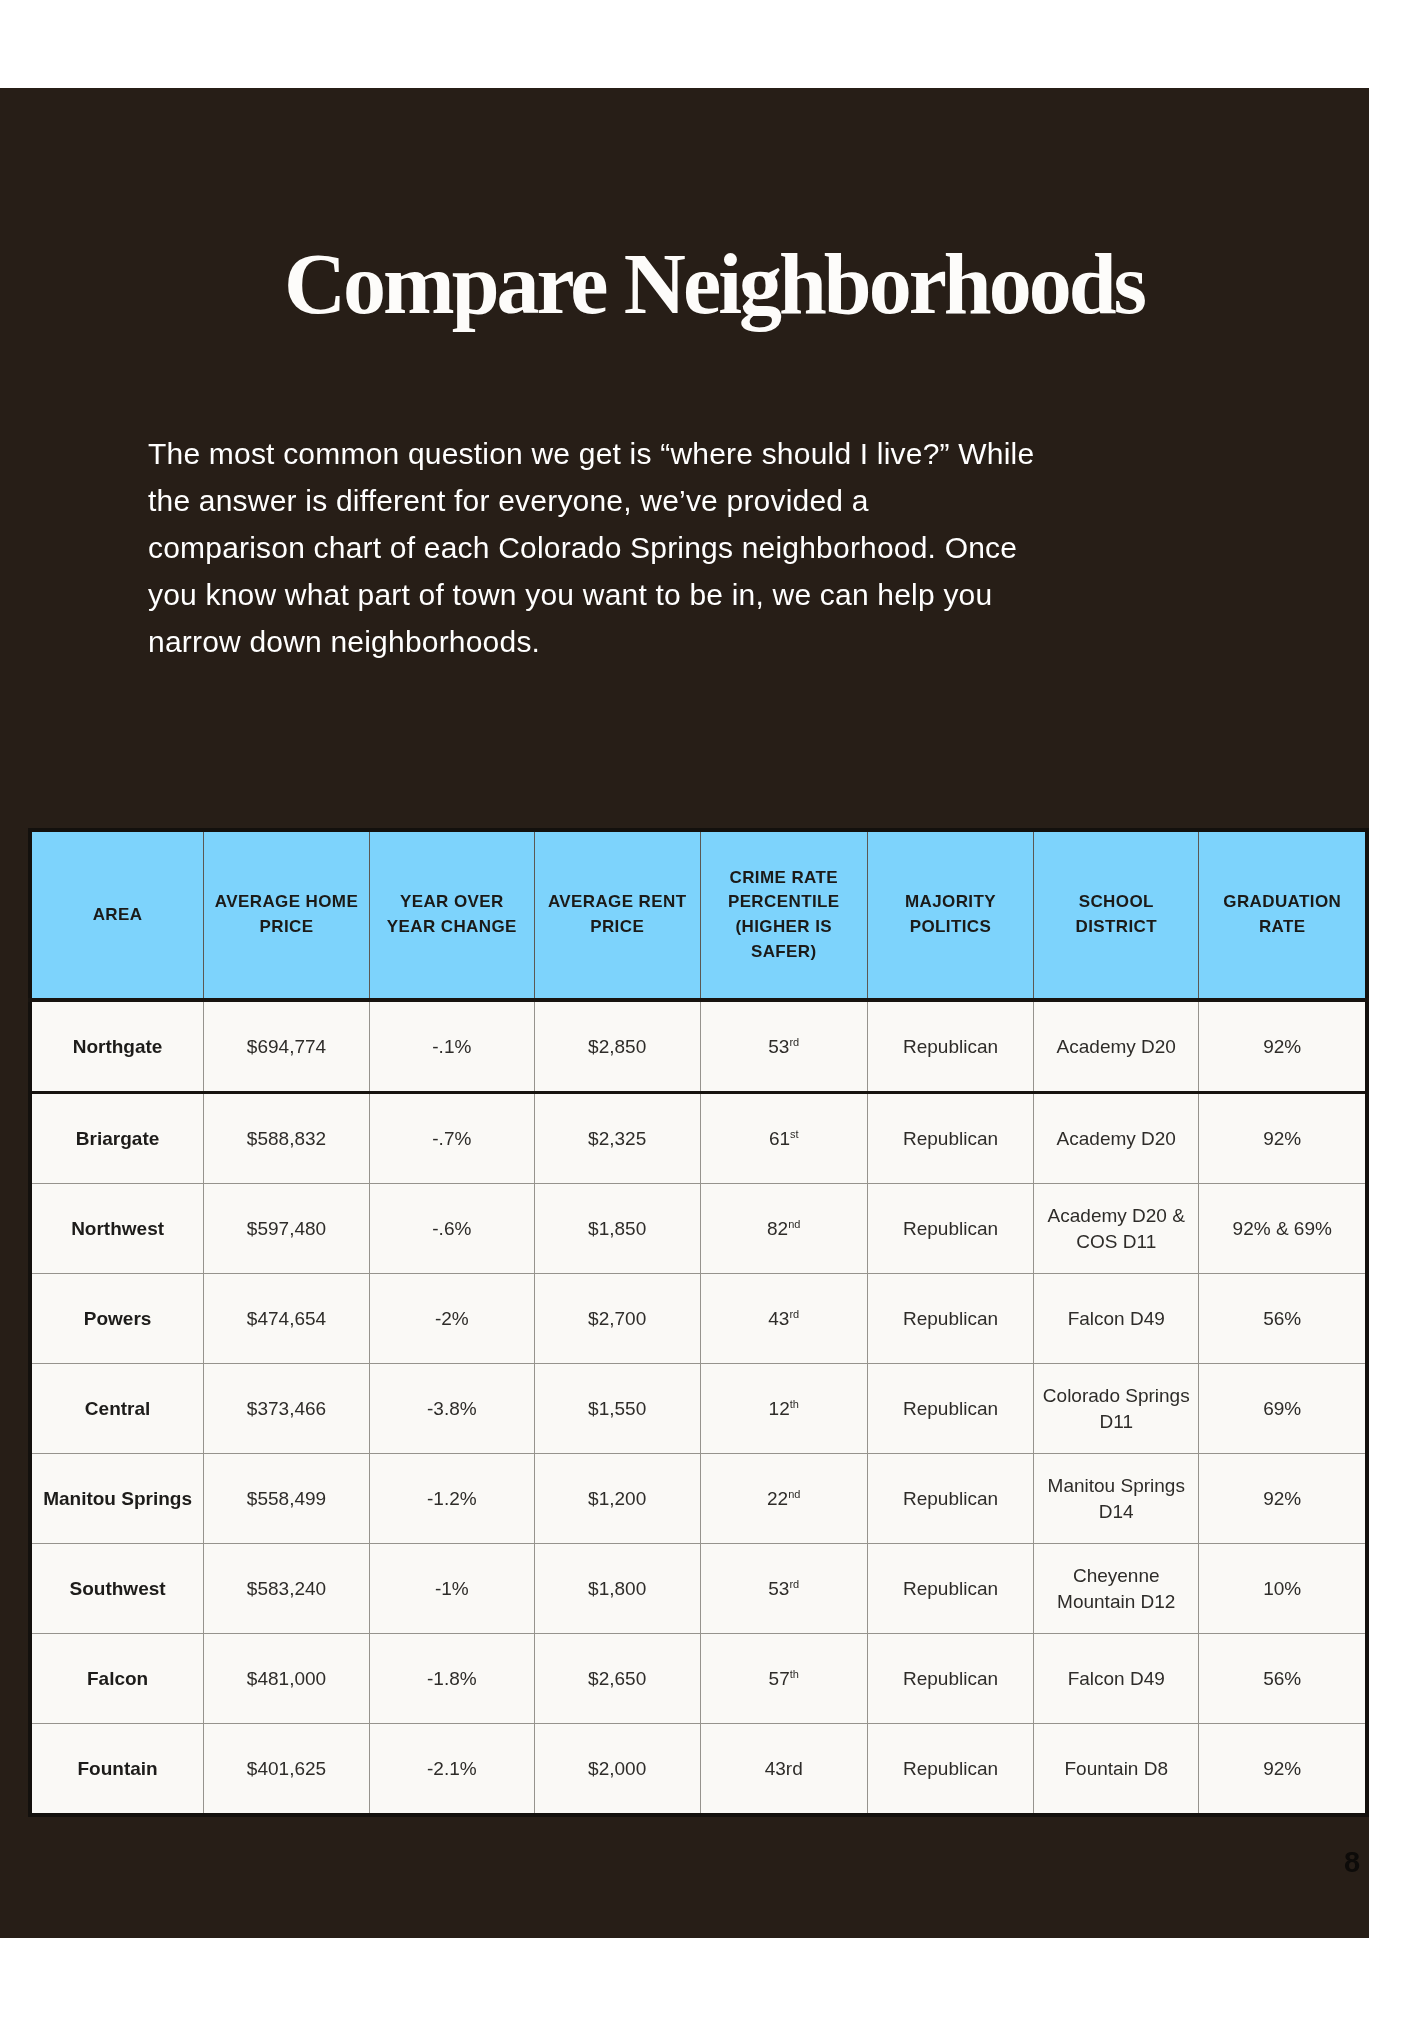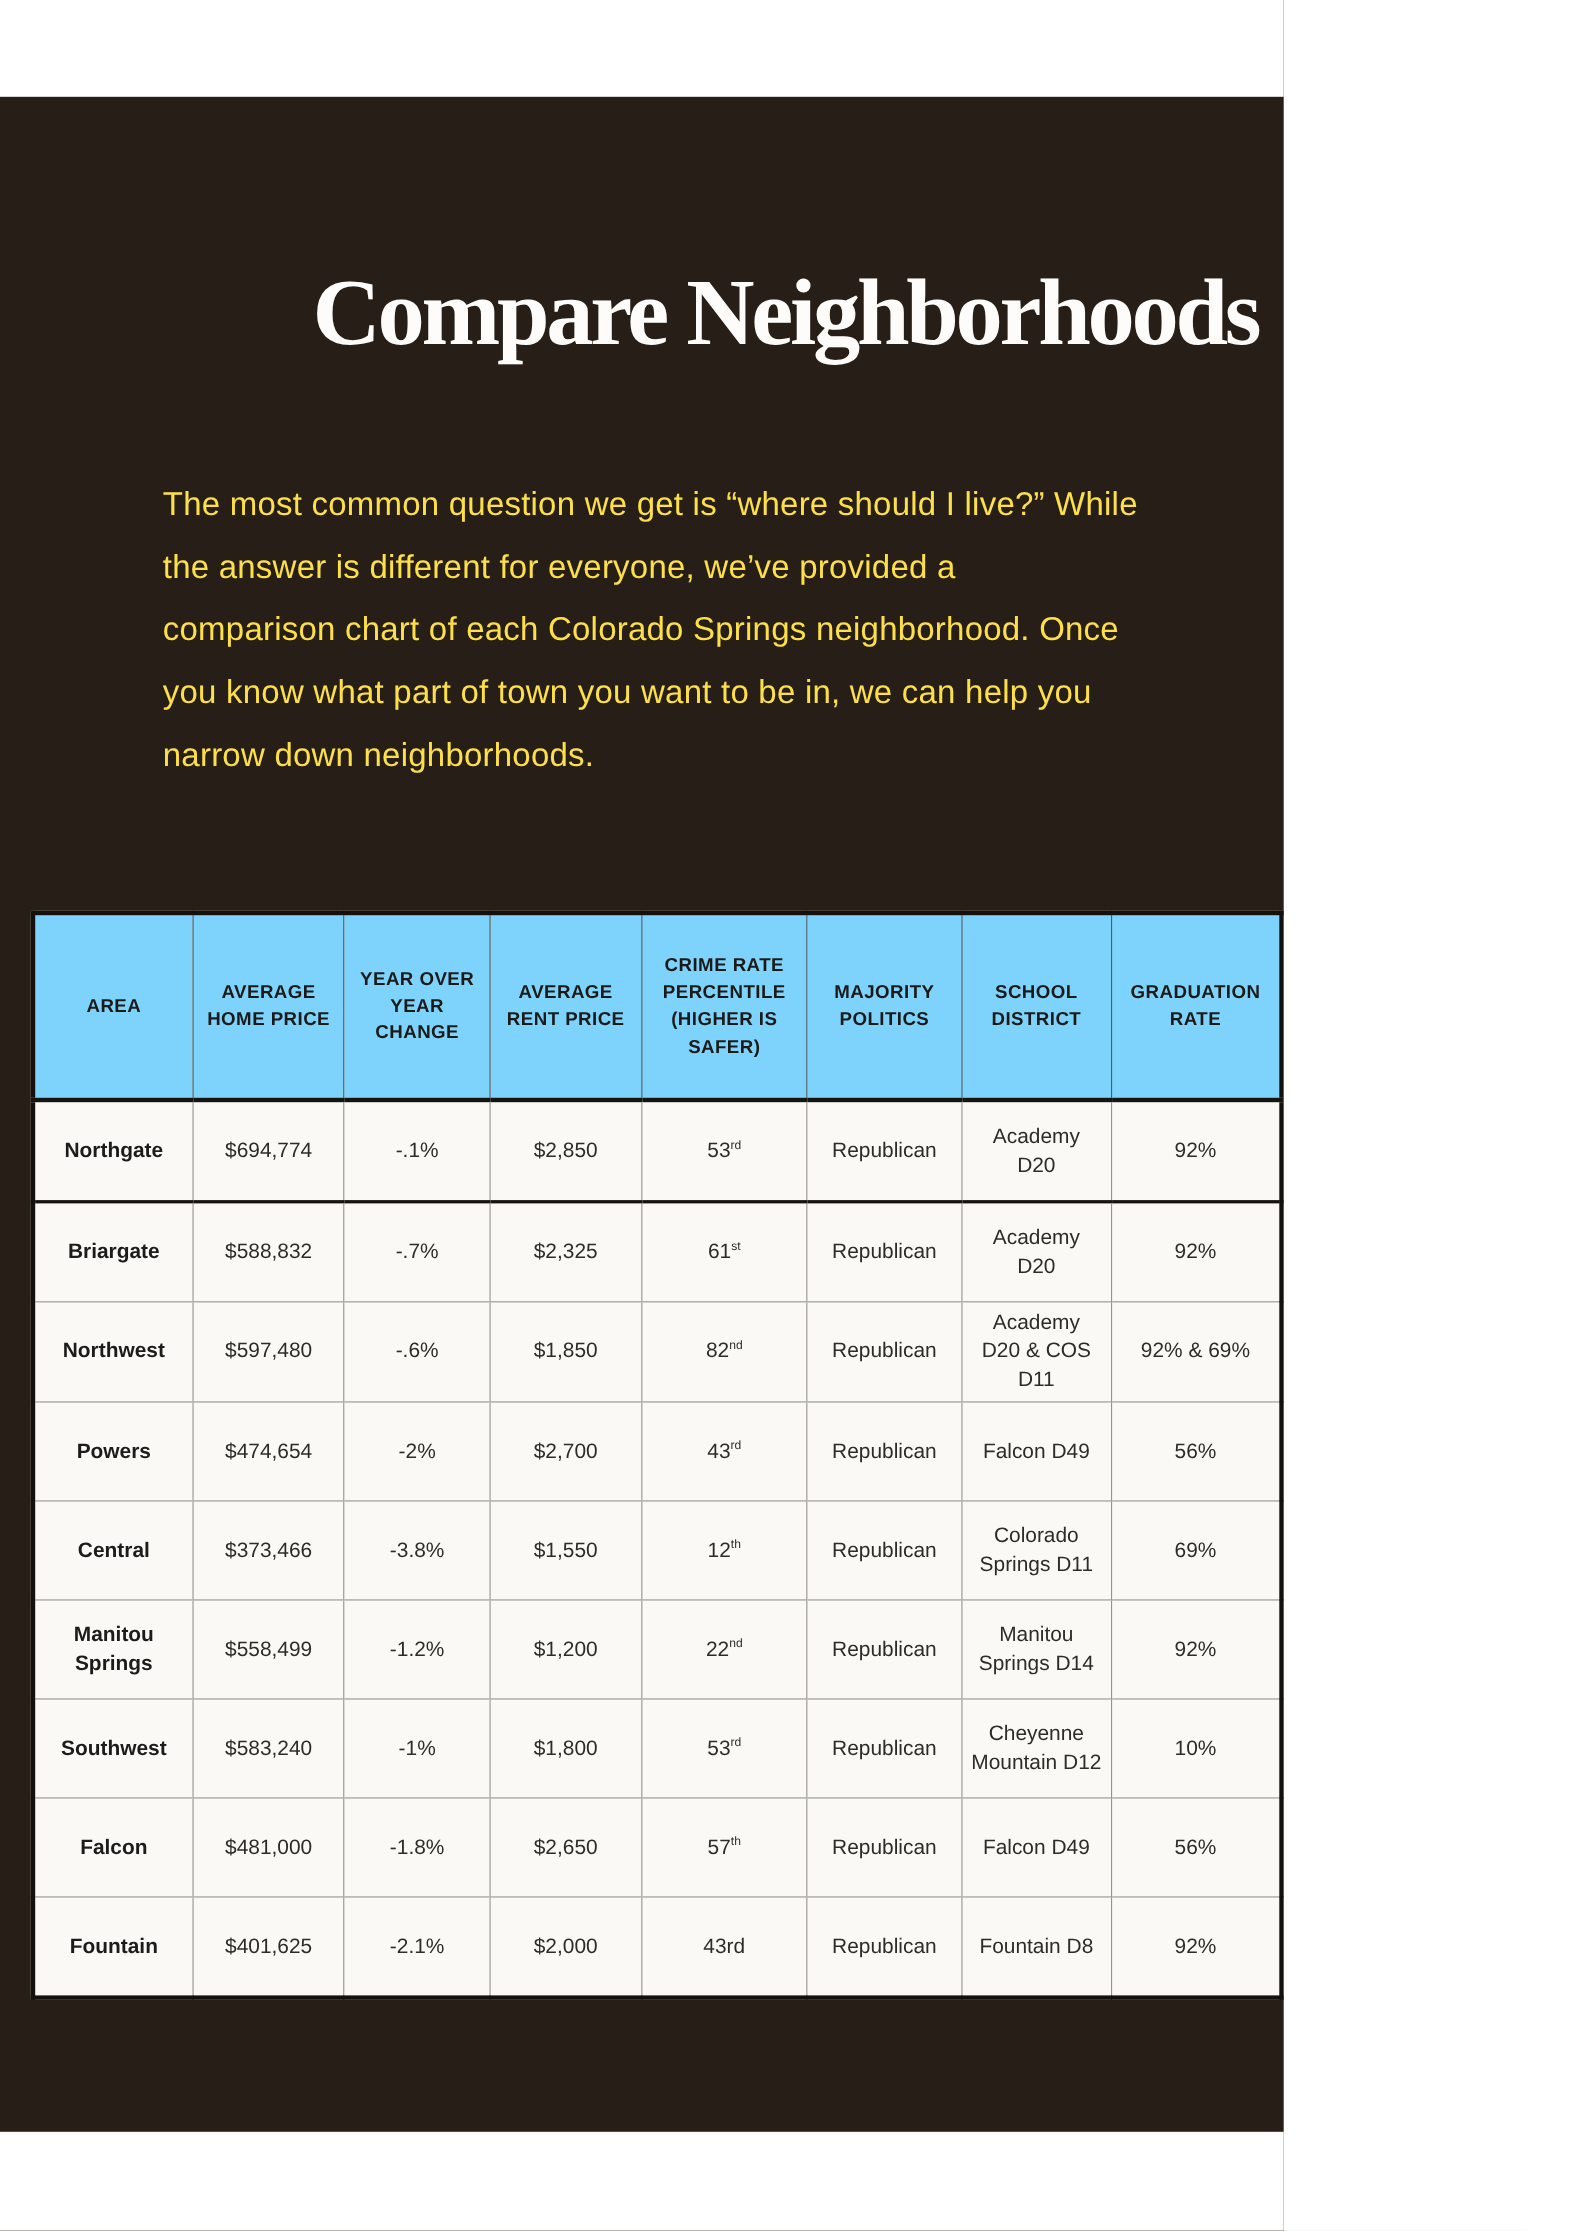--- a/index.html
+++ b/index.html
@@ -1,37 +1,37 @@
 <!DOCTYPE html>
 <html><head>
 <meta charset="utf-8">
 <style>
   html,body{margin:0;padding:0;background:#ffffff;}
   .page{
     position:relative;
-    width:1167px;height:2028px;
+    width:1369px;height:2028px;
     background:#271e17;
     overflow:hidden;
     font-family:"Liberation Sans","DejaVu Sans",sans-serif;
   }
   .strip{position:absolute;left:0;width:1428px;background:#ffffff;}
   .strip.top{top:0;height:88px;}
   .strip.bottom{bottom:0;height:90px;}
 
   .title{
     position:absolute;top:234px;left:0;width:1428px;margin:0;
     text-align:center;
     font-family:"Liberation Serif","DejaVu Serif",serif;
     font-weight:700;font-size:86px;letter-spacing:-3px;
     color:#fdfcfa;
   }
   .intro{
     position:absolute;top:430px;left:148px;width:1000px;margin:0;
-    font-size:30px;line-height:57px;letter-spacing:.2px;
-    color:#fde047;
+    font-size:30px;line-height:47px;letter-spacing:.2px;
+    color:#ffffff;
     white-space:pre-line;
   }
 
   table.compare{
     position:absolute;top:828px;left:28px;
     border-collapse:collapse;table-layout:fixed;
     background:#faf9f6;
     border:4px solid #13100d;
   }
   table.compare thead th{

